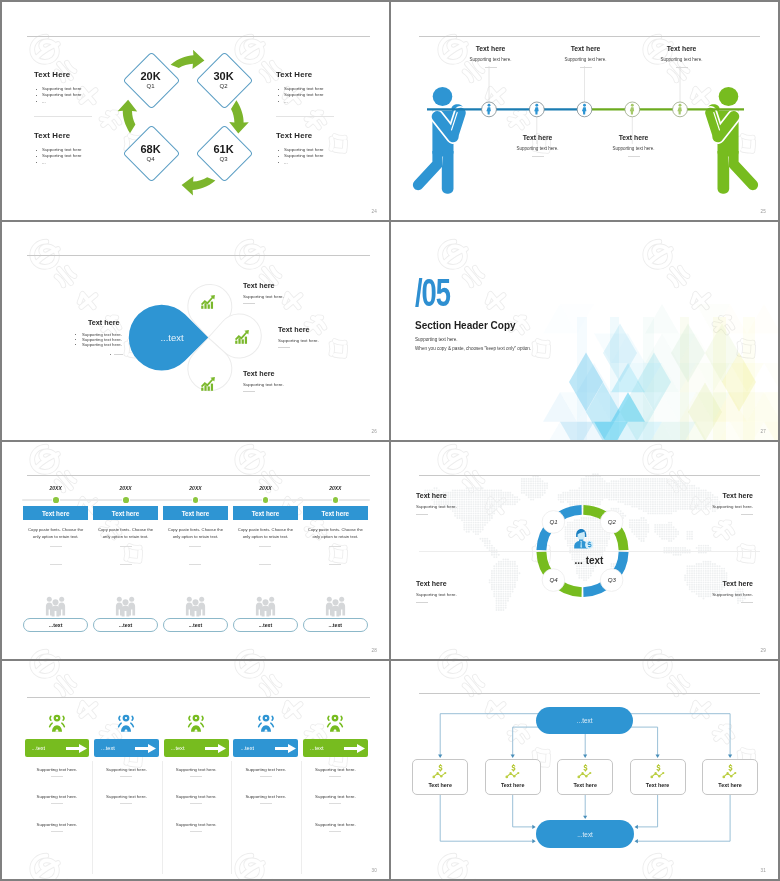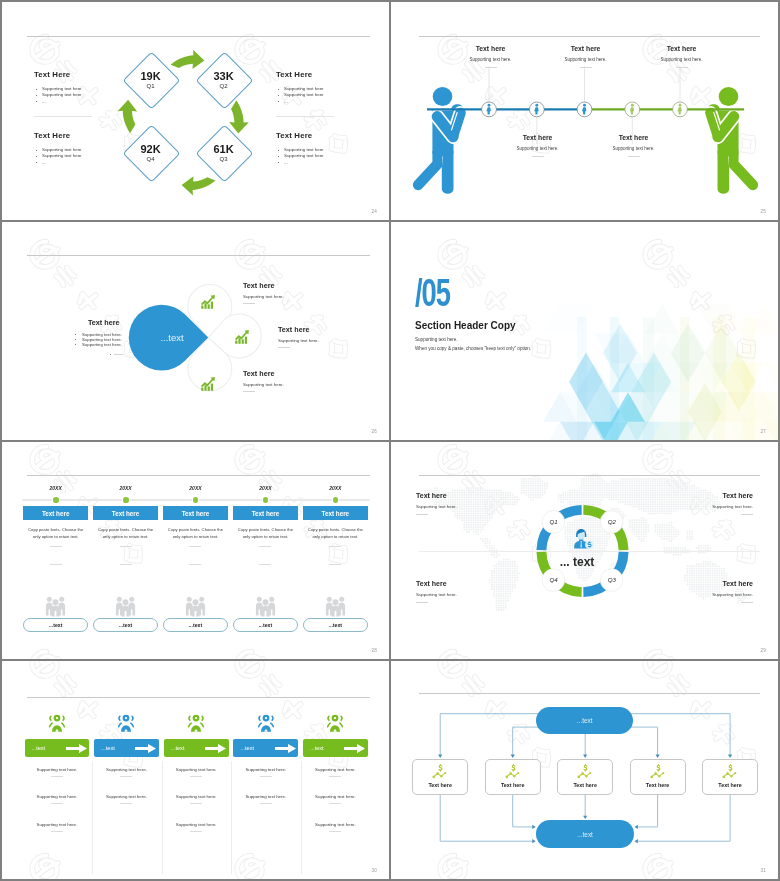--- a/index.html
+++ b/index.html
@@ -83,21 +83,21 @@
   .s7-arr{flex:0 0 auto;}
   .s7-item{position:absolute;left:0;width:64.8px;text-align:center;}
   .s7-it{font-size:4.4px;color:#3a3a3a;}
   .s7-id{width:12px;height:1px;background:#dcdcdc;margin:4px auto 0;}
   .s7-sep{position:absolute;top:100px;width:1px;height:113px;background:#ededed;}
   .s6-map{position:absolute;left:0;top:0;}
   .s6-donut{position:absolute;left:0;top:0;}
   .s6-midline{position:absolute;left:28px;top:109px;width:341px;height:1px;background:#ededed;}
   .s6-q{position:absolute;width:22.6px;text-align:center;font-size:6.2px;font-style:italic;color:#2b2b2b;line-height:11px;}
   .s6-icon{position:absolute;left:180.5px;top:86px;}
-  .s6-center{position:absolute;left:156px;top:113px;width:60px;text-align:center;font-size:12px;font-weight:bold;color:#2b2b2b;}
+  .s6-center{position:absolute;left:168px;top:113px;width:60px;text-align:center;font-size:10px;font-weight:bold;color:#2b2b2b;}
   .s6-h{font-size:7px;font-weight:bold;color:#262626;line-height:9px;}
   .s6-s{font-size:4.4px;color:#3c3c3c;margin-top:4px;}
   .s6-d{width:12px;height:1px;background:#d4d4d4;margin-top:5px;}
   .s6-tl{position:absolute;left:25px;top:49.5px;}
   .s6-bl{position:absolute;left:25px;top:137.5px;}
   .s6-tr{position:absolute;right:25px;top:49.5px;text-align:right;}
   .s6-br{position:absolute;right:25px;top:137.5px;text-align:right;}
   .s6-tr .s6-d,.s6-br .s6-d{margin-left:auto;}
   .s5-pill{position:absolute;top:176px;width:100%;height:14px;border:1px solid #8cb8c9;border-radius:8px;background:#fff;font-size:5.2px;font-weight:bold;color:#1f1f1f;display:flex;align-items:center;justify-content:center;box-sizing:border-box;}
 </style>
@@ -183,42 +183,42 @@
     <ul class="s1-ul">
       <li>Supporting text here</li>
       <li>Supporting text here</li>
       <li>...</li>
     </ul>
   </div>
 
   <div class="dia" style="left:120px;top:49px">
     <div class="dia-box"></div>
     <div class="dia-txt">
-            <div class="dia-v">19K</div>
+            <div class="dia-v">20K</div>
             <div class="dia-l">Q1</div>
           </div>
   </div>
   <div class="dia" style="left:193px;top:49px">
     <div class="dia-box"></div>
     <div class="dia-txt">
-            <div class="dia-v">33K</div>
+            <div class="dia-v">30K</div>
             <div class="dia-l">Q2</div>
           </div>
   </div>
   <div class="dia" style="left:193px;top:122px">
     <div class="dia-box"></div>
     <div class="dia-txt">
             <div class="dia-v">61K</div>
             <div class="dia-l">Q3</div>
           </div>
   </div>
   <div class="dia" style="left:120px;top:122px">
     <div class="dia-box"></div>
     <div class="dia-txt">
-            <div class="dia-v">92K</div>
+            <div class="dia-v">68K</div>
             <div class="dia-l">Q4</div>
           </div>
   </div>
 
   <svg class="s1-arrows" width="389" height="219" viewBox="0 0 389 219">
     <g fill="#7cb52c">
       <path d="M168.6 62.8 C176.0 56.4 184.8 53.6 191.4 53.3 L191.0 47.8 L202.4 58.4 L190.5 67.0 L190.9 61.7 C186.2 61.9 180.8 63.5 176.8 66.0 Z"></path>
       <path d="M234.4 98.2 C239.6 106.2 241.8 114.6 241.6 120.6 L246.8 120.2 L236.3 131.6 L227.2 120.0 L232.4 120.4 C232.3 116.0 231.2 110.9 229.0 107.0 Z"></path>
       <path d="M213.4 178.5 C206.0 184.9 197.2 187.7 190.6 188.0 L191.0 193.5 L179.6 182.9 L191.5 174.3 L191.1 179.6 C195.8 179.4 201.2 177.8 205.2 175.3 Z"></path>
       <path d="M128.0 131.2 C122.8 123.2 120.6 114.8 120.8 108.8 L115.6 109.2 L126.1 97.8 L135.2 109.4 L130.0 109.0 C130.1 113.4 131.2 118.5 133.4 122.4 Z"></path>

